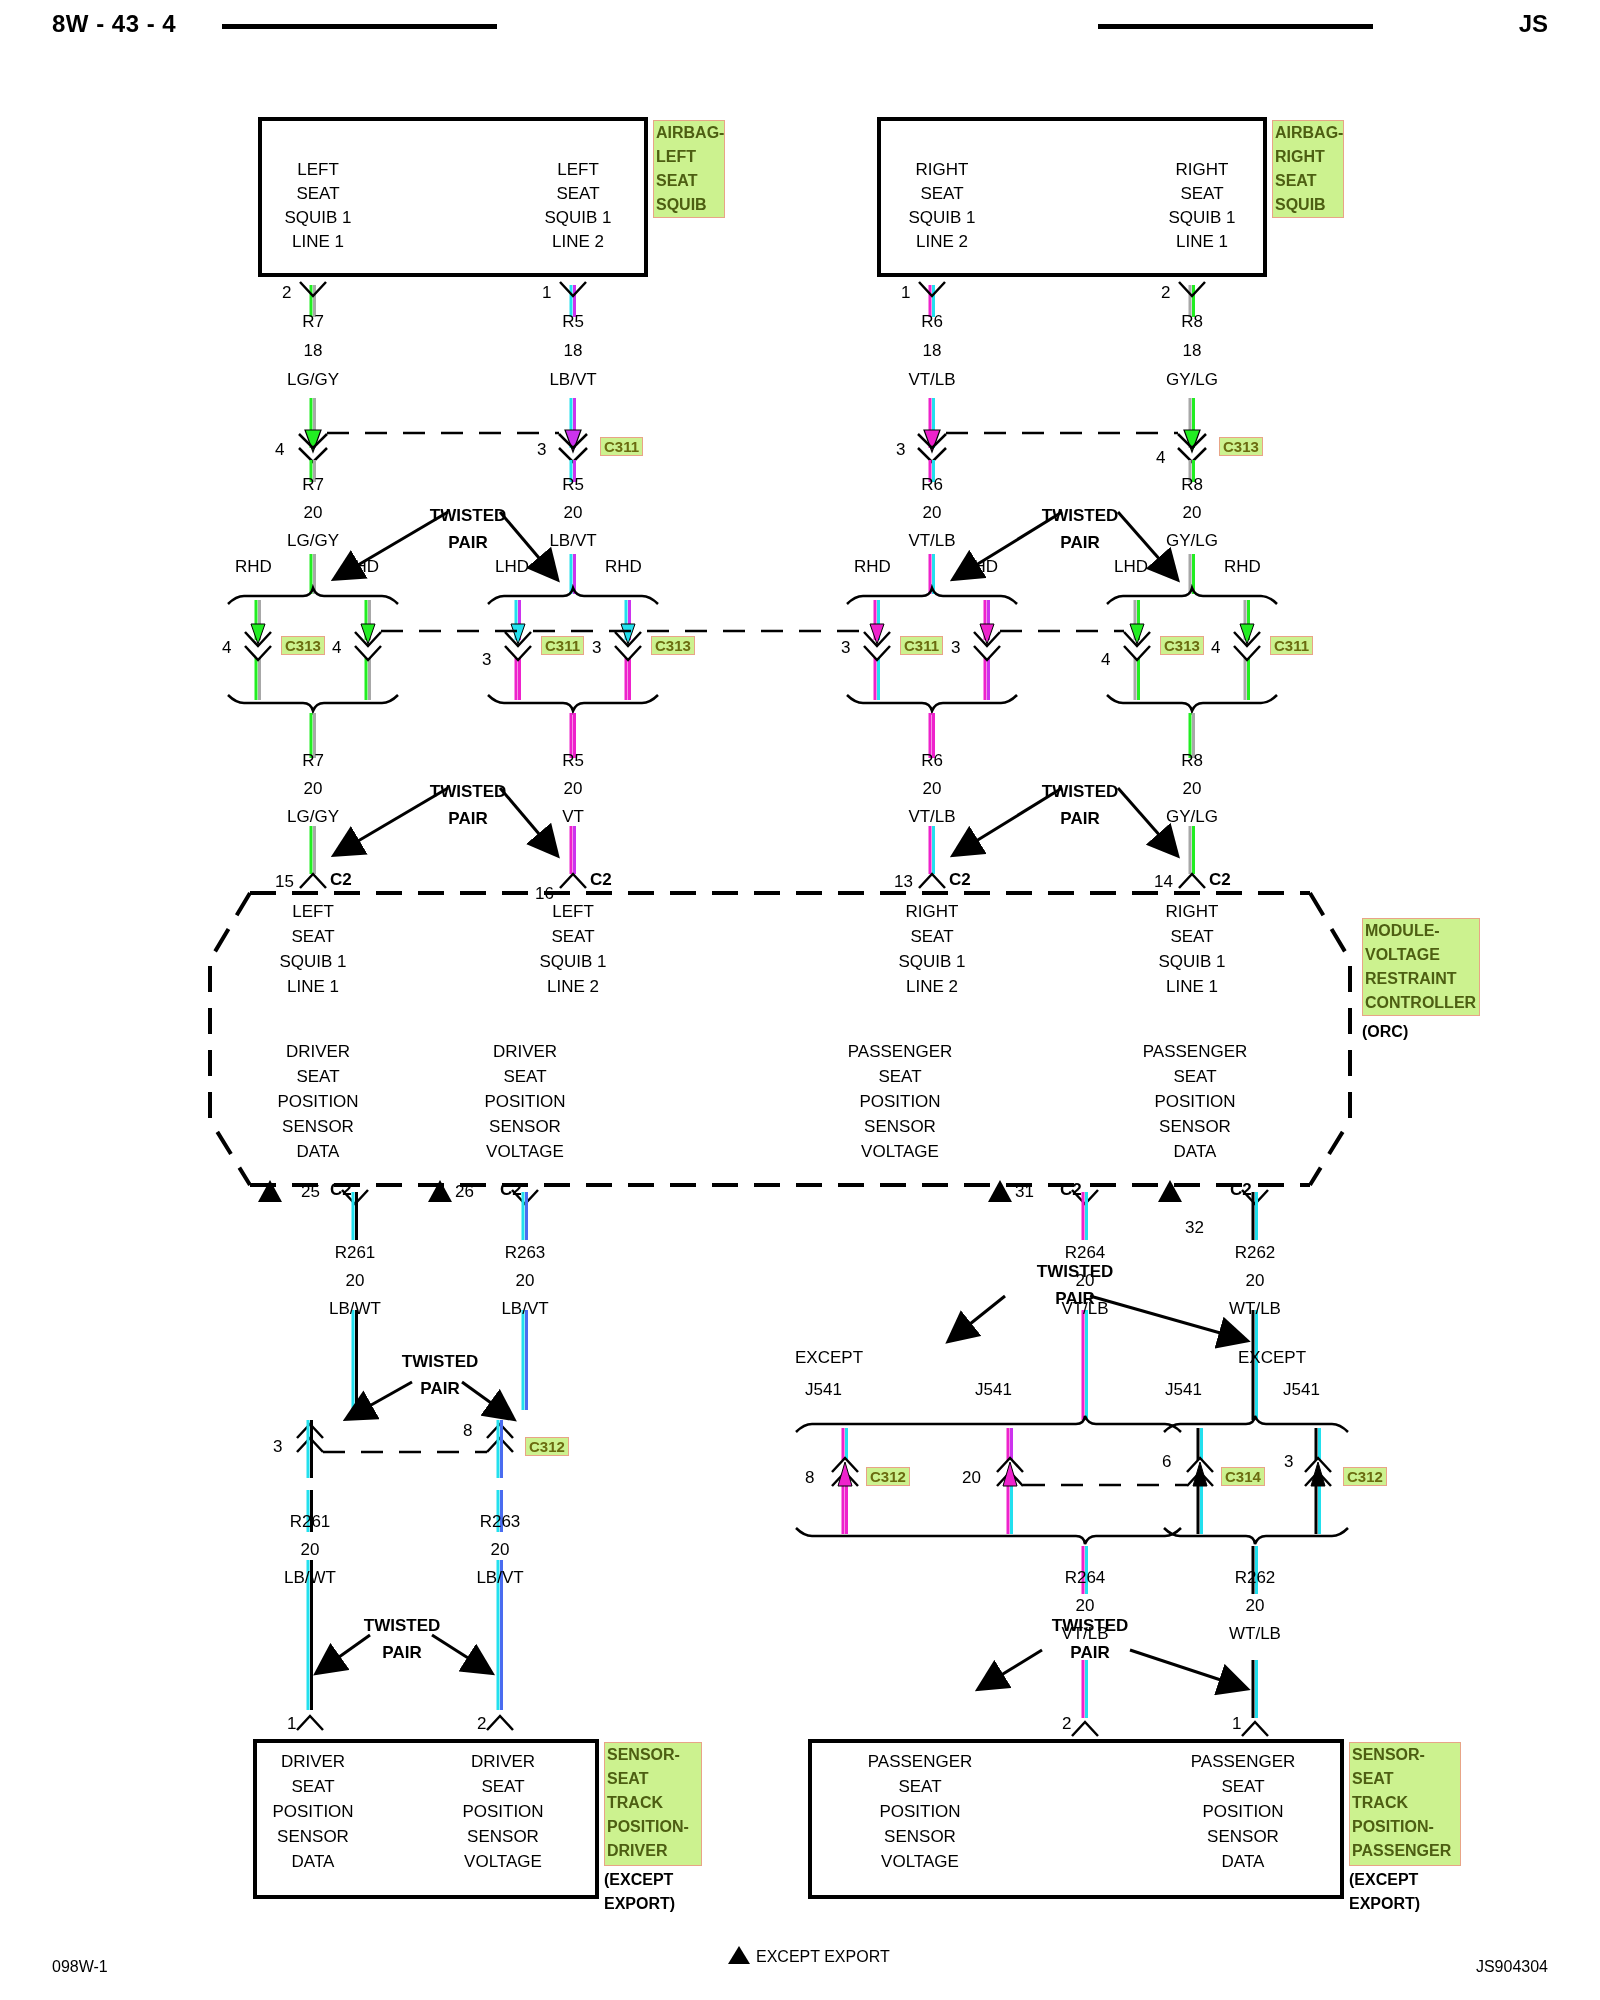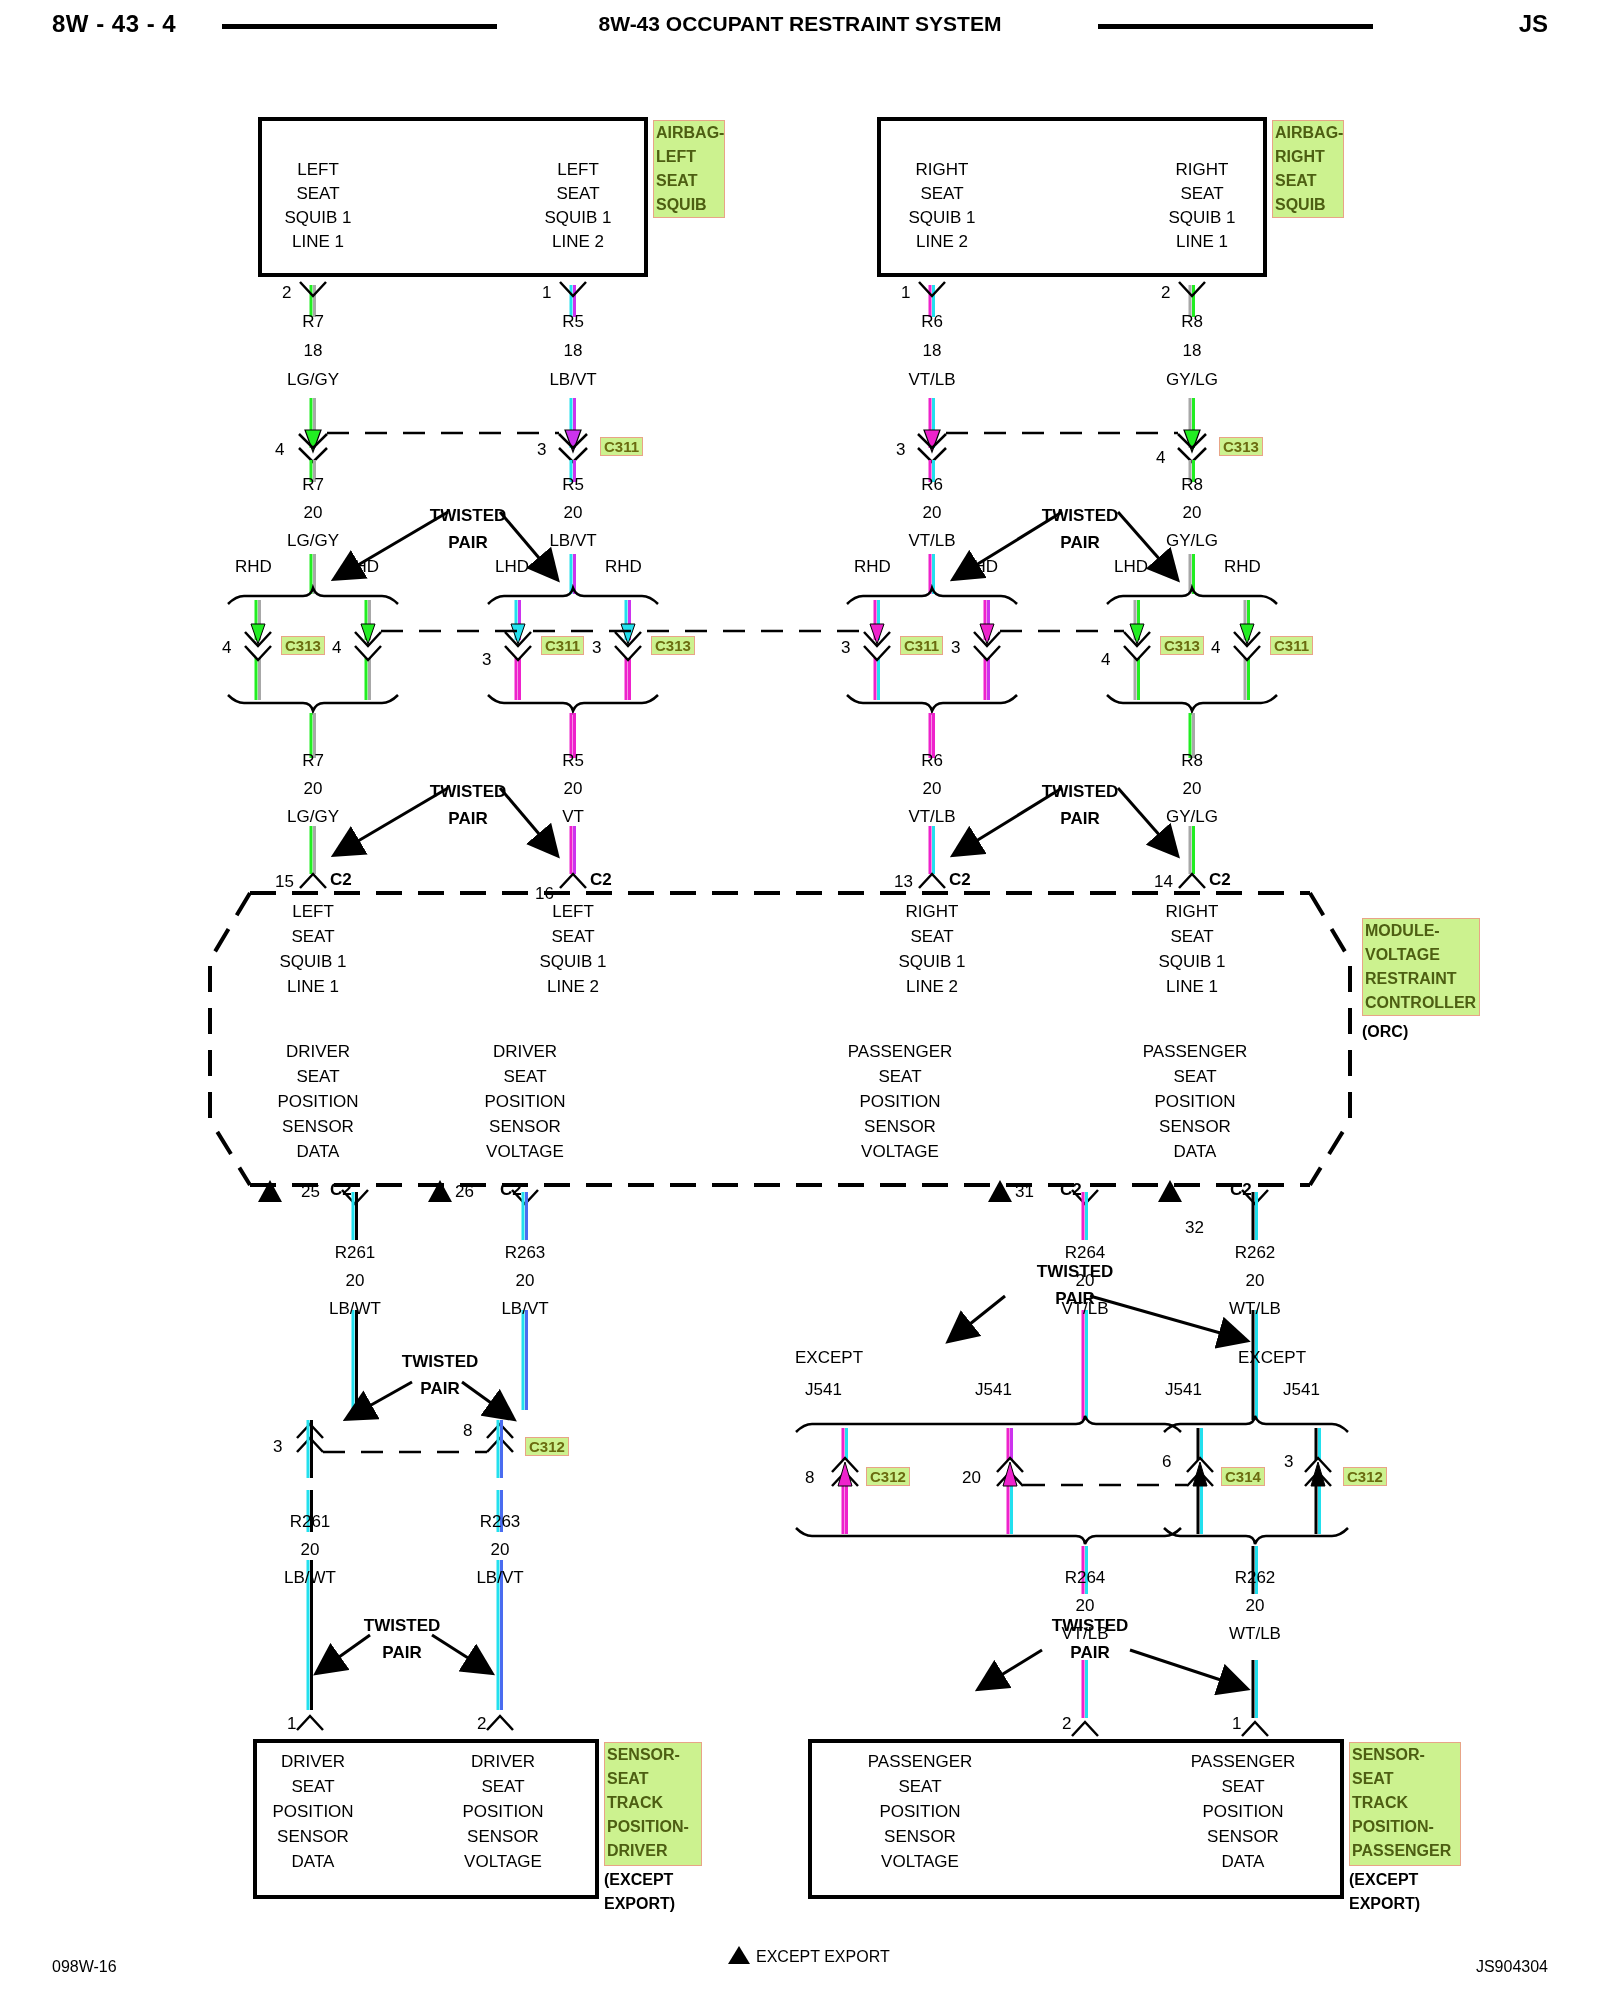--- a/index.html
+++ b/index.html
@@ -36,21 +36,20 @@
   .ft-right{right:52px;bottom:24px;font-size:16px;}
   svg{display:block;overflow:visible;}
 </style>
 </head>
 <body>
 
 <div class="pg">
 
   <div class="abs hdr-left">8W - 43 - 4</div>
   <div class="abs hdr-rule l"></div>
-  <div class="abs hdr-title">8W-43 OCCUPANT RESTRAINT SYSTEM</div>
   <div class="abs hdr-rule r"></div>
   <div class="abs hdr-right">JS</div>
 
   <div class="abs box" style="left:258px;top:117px;width:390px;height:160px;"></div>
 
   <div class="abs boxlbl" style="left:258px;top:158px;width:120px;">LEFT</div>
   <div class="abs boxlbl" style="left:258px;top:182px;width:120px;">SEAT</div>
   <div class="abs boxlbl" style="left:258px;top:206px;width:120px;">SQUIB 1</div>
   <div class="abs boxlbl" style="left:258px;top:230px;width:120px;">LINE 1</div>
 
@@ -723,16 +722,16 @@
     <div>POSITION-</div>
     <div>PASSENGER</div>
   </div>
   <div class="abs callout-note" style="left:1349px;top:1868px;">(EXCEPT</div>
   <div class="abs callout-note" style="left:1349px;top:1892px;">EXPORT)</div>
 
   <svg class="abs" style="left:728px;top:1946px;width:22px;height:22px;">
     <path d="M0,18 L11,0 L22,18 z" fill="#000"></path>
   </svg>
   <div class="abs" style="left:756px;top:1948px;font-size:16px;">EXCEPT EXPORT</div>
-  <div class="abs ft-left">098W-16</div>
+  <div class="abs ft-left">098W-1</div>
   <div class="abs ft-right">JS904304</div>
 
 </div>
 
 </body></html>

